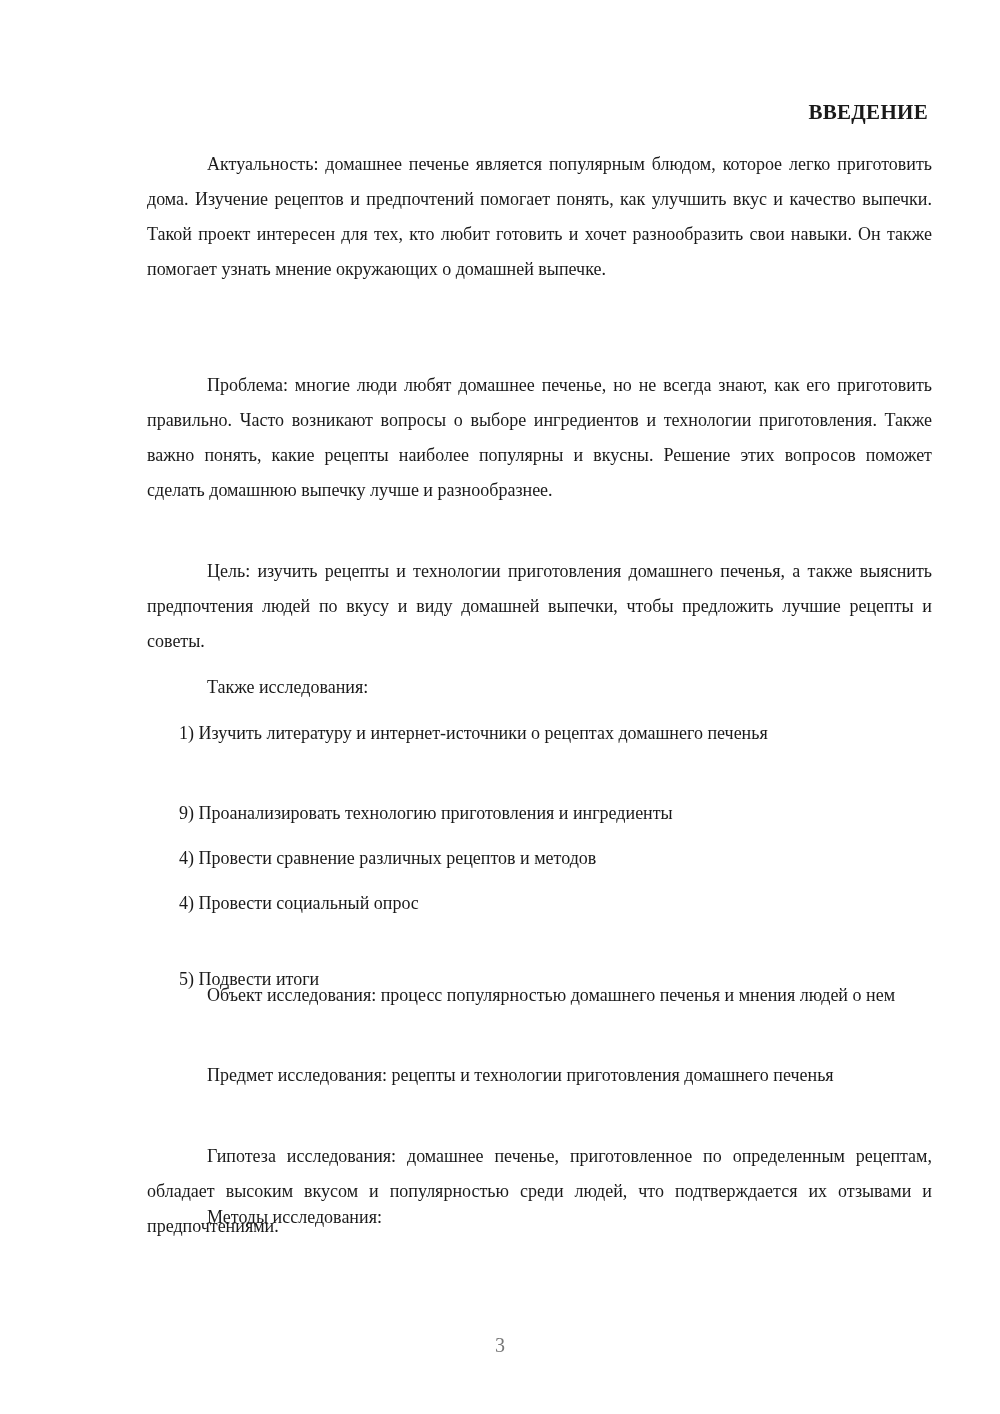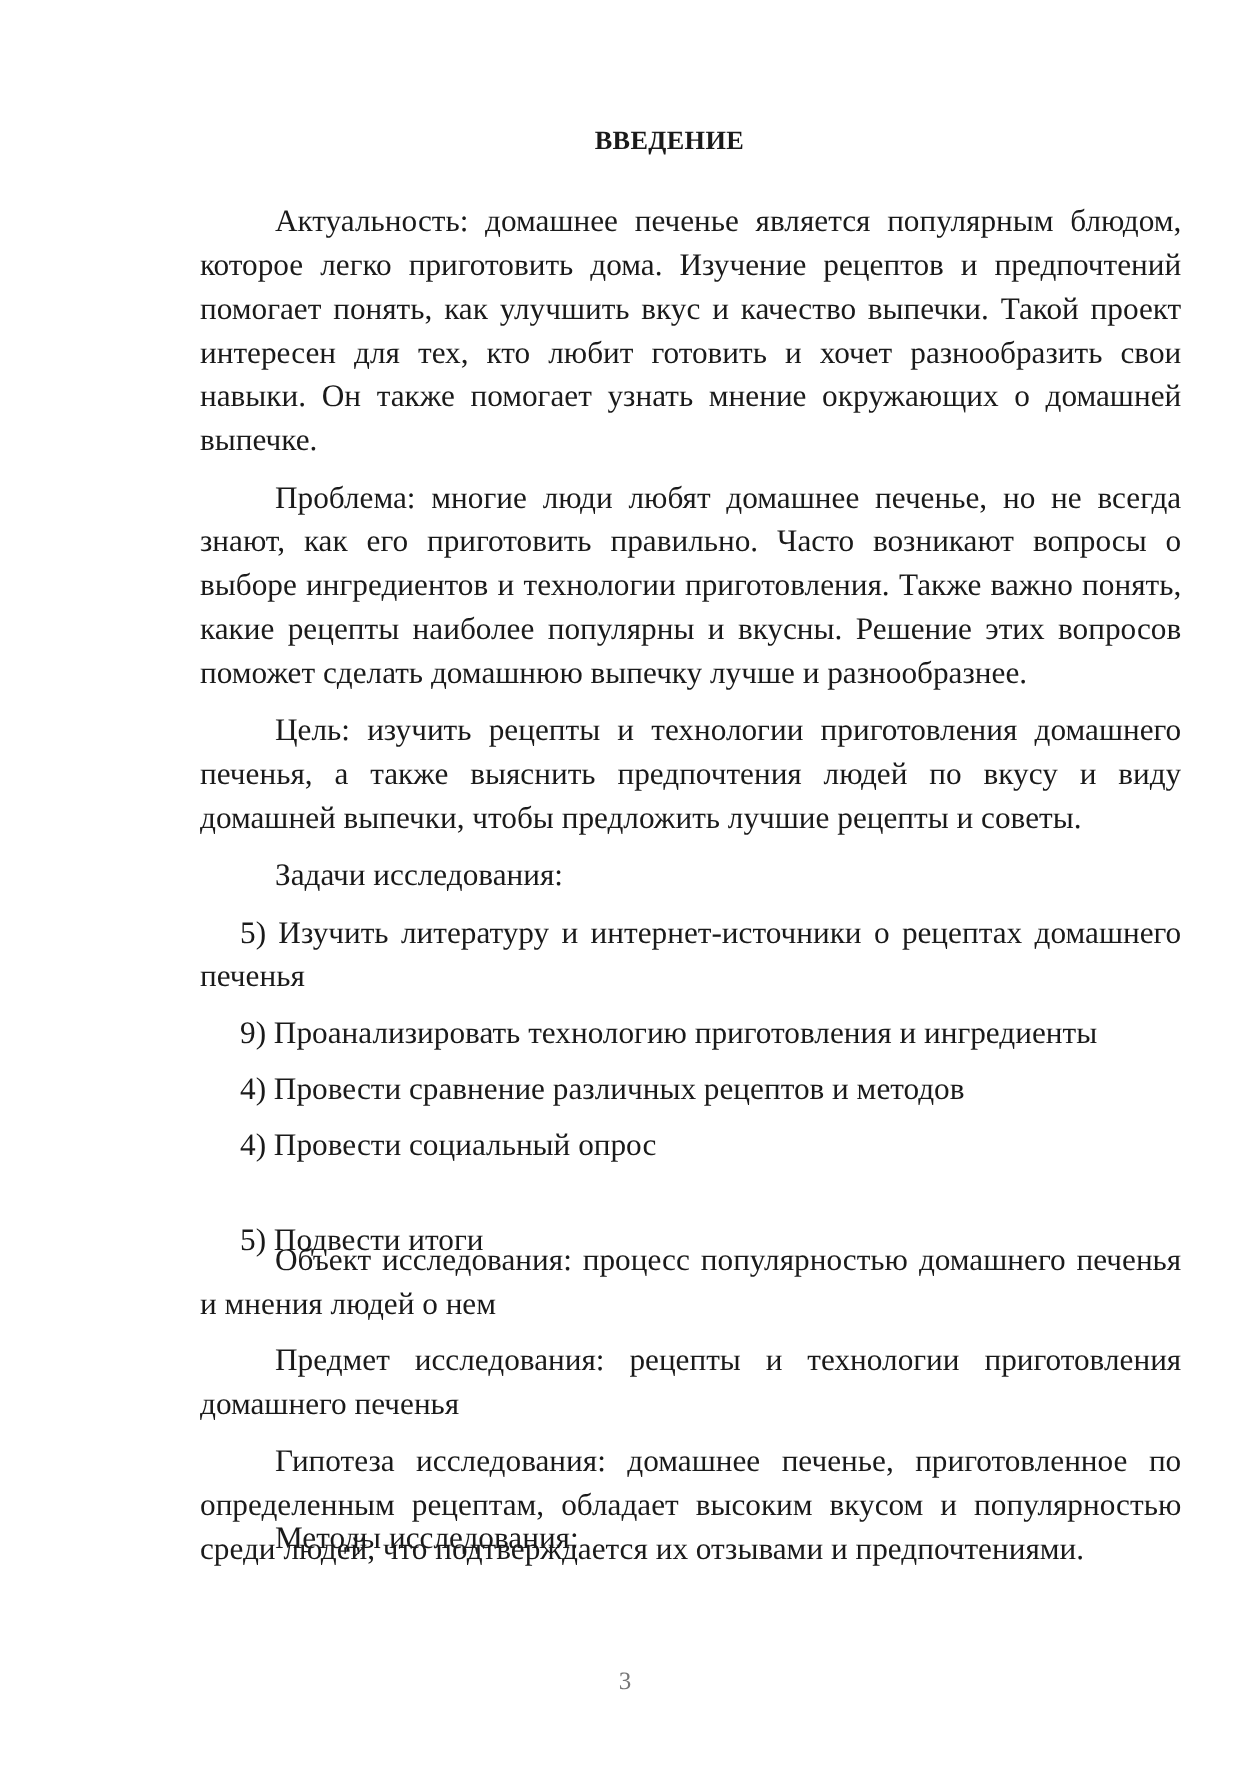--- a/index.html
+++ b/index.html
@@ -1,39 +1,39 @@
 <!DOCTYPE html>
 <html><head>
 <meta charset="utf-8">
 <style>
   html, body { margin: 0; padding: 0; background: #ffffff; }
   body { width: 1000px; height: 1414px; position: relative; overflow: hidden;
          font-family: "Liberation Serif", "DejaVu Serif", serif; color: #1a1a1a; }
   .page { position: absolute; left: 143px; top: 0; width: 785px; }
-  .title { position: absolute; left: 0; width: 785px; top: 98px; text-align: center;
+  .title { position: absolute; left: 0; width: 785px; top: 98px; text-align: right;
            font-weight: bold; font-size: 21px; line-height: 28px; letter-spacing: 0.3px; }
-  .p { position: absolute; left: 0; width: 785px; font-size: 25px; line-height: 35px;
-       text-align: justify; text-align-last: left; margin: 17px; }
+  .p { position: absolute; left: 0; width: 785px; font-size: 18px; line-height: 35px;
+       text-align: justify; text-align-last: left; margin: 4px; }
   .ind { text-indent: 60px; }
   .li { text-indent: 32px; }
   .pagenum { position: absolute; left: 0; width: 1000px; top: 1334px; text-align: center;
              font-size: 20px; color: #777; }
 </style>
 </head>
 <body>
 
 <div class="page">
   <div class="title">ВВЕДЕНИЕ</div>
 
   <p class="p ind" style="top:143px">Актуальность: домашнее печенье является популярным блюдом, которое легко приготовить дома. Изучение рецептов и предпочтений помогает понять, как улучшить вкус и качество выпечки. Такой проект интересен для тех, кто любит готовить и хочет разнообразить свои навыки. Он также помогает узнать мнение окружающих о домашней выпечке.</p>
   <p class="p ind" style="top:364px">Проблема: многие люди любят домашнее печенье, но не всегда знают, как его приготовить правильно. Часто возникают вопросы о выборе ингредиентов и технологии приготовления. Также важно понять, какие рецепты наиболее популярны и вкусны. Решение этих вопросов поможет сделать домашнюю выпечку лучше и разнообразнее.</p>
   <p class="p ind" style="top:550px">Цель: изучить рецепты и технологии приготовления домашнего печенья, а также выяснить предпочтения людей по вкусу и виду домашней выпечки, чтобы предложить лучшие рецепты и советы.</p>
-  <p class="p ind" style="top:666px">Задачи исследования:</p>
+  <p class="p ind" style="top:666px">Также исследования:</p>
 
-  <p class="p li" style="top:712px">5) Изучить литературу и интернет-источники о рецептах домашнего печенья</p>
+  <p class="p li" style="top:712px">1) Изучить литературу и интернет-источники о рецептах домашнего печенья</p>
   <p class="p li" style="top:792px">9) Проанализировать технологию приготовления и ингредиенты</p>
   <p class="p li" style="top:837px">4) Провести сравнение различных рецептов и методов</p>
   <p class="p li" style="top:882px">4) Провести социальный опрос</p>
   <p class="p li" style="top:958px">5) Подвести итоги</p>
 
   <p class="p ind" style="top:974px">Объект исследования: процесс популярностью домашнего печенья и мнения людей о нем</p>
   <p class="p ind" style="top:1054px">Предмет исследования: рецепты и технологии приготовления домашнего печенья</p>
   <p class="p ind" style="top:1135px">Гипотеза исследования: домашнее печенье, приготовленное по определенным рецептам, обладает высоким вкусом и популярностью среди людей, что подтверждается их отзывами и предпочтениями.</p>
   <p class="p ind" style="top:1196px">Методы исследования:</p>
 </div>

